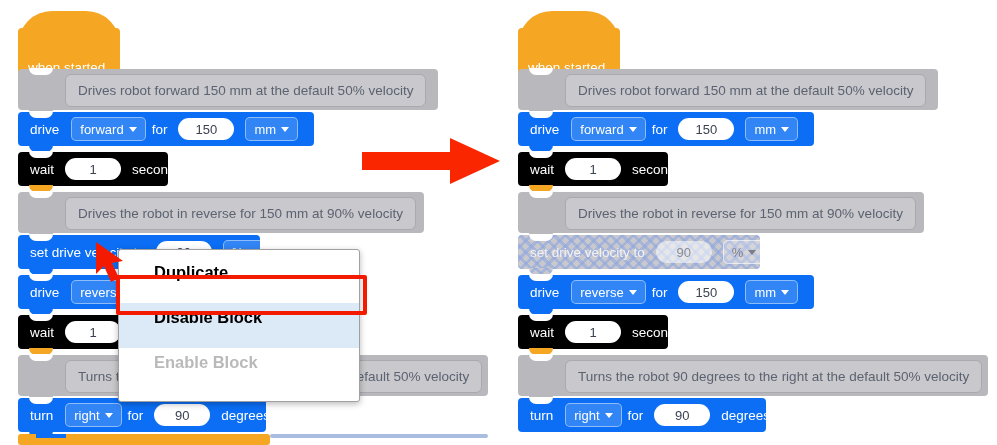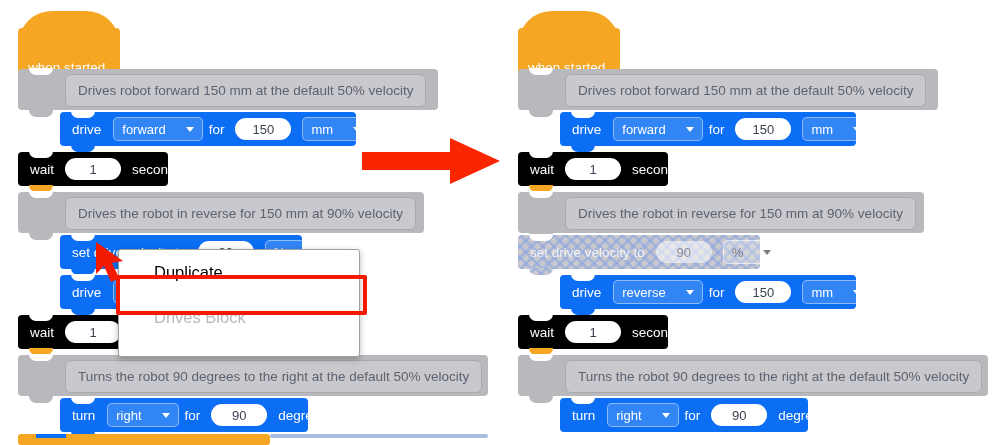--- a/index.html
+++ b/index.html
@@ -18,21 +18,21 @@
     box-sizing:border-box;
     display:flex;
     align-items:center;
     height:34px;
     border-radius:4px;
     color:#ffffff;
     font-size:13.5px;
     padding:0 10px;
     white-space:nowrap;
   }
-  .blk.motion{background:#0b6ef4;margin-left:42px;}
+  .blk.motion{background:#0b6ef4;}
   .blk.control{background:#000000;}
   .blk.disabled{
     background:#c9c9cd;
     color:#f2f2f5;
     background-image:
       repeating-linear-gradient(45deg, rgba(140,165,225,.55) 0 3px, rgba(0,0,0,0) 3px 8px),
       repeating-linear-gradient(-45deg, rgba(140,165,225,.55) 0 3px, rgba(0,0,0,0) 3px 8px);
   }
 
   
@@ -52,21 +52,21 @@
   .blk.disabled .notch-bot{background:#c9c9cd;
     background-image:
       repeating-linear-gradient(45deg, rgba(140,165,225,.55) 0 3px, rgba(0,0,0,0) 3px 8px),
       repeating-linear-gradient(-45deg, rgba(140,165,225,.55) 0 3px, rgba(0,0,0,0) 3px 8px);}
 
   .lbl{margin:0 6px 0 0;}
   .lbl.first{margin-left:2px;}
 
   
   .dd{
-    display:inline-flex;align-items:center;gap:20px;
+    display:inline-flex;align-items:center;gap:5px;
     background:rgba(255,255,255,.16);
     border:1px solid rgba(255,255,255,.45);
     border-radius:5px;
     height:22px;padding:0 8px;
     margin:0 6px;
     font-size:13px;color:#ffffff;
   }
   .dd .caret{
     width:0;height:0;border-left:4.5px solid transparent;border-right:4.5px solid transparent;
     border-top:5px solid #ffffff;display:inline-block;
@@ -137,20 +137,21 @@
     border-radius:3px;
     box-shadow:0 2px 6px rgba(0,0,0,.28);
     padding:8px 0;
     z-index:40;
   }
   .ctxitem{
     height:29px;display:flex;align-items:center;
     padding:0 18px 16px 35px;
     font-size:16.5px;color:#000000;
     white-space:nowrap;
+    font-weight:bold;
   }
   .ctxitem.sel{background:#dce9f6;}
   .ctxitem.dis{color:#b9b9b9;}
 
   .redbox{
     position:absolute;
     border:4px solid #f31a00;
     border-radius:2px;
     z-index:45;
     pointer-events:none;
@@ -273,22 +274,25 @@
 
     <div style="position:absolute;left:18px;top:434px;width:252px;height:11px;background:#f5a623;border-radius:3px;"></div>
     <div style="position:absolute;left:36px;top:434px;width:30px;height:4px;background:#0b6ef4;"></div>
     <div style="position:absolute;left:270px;top:434px;width:218px;height:4px;background:#a9bde0;border-radius:2px;"></div>
   </div>
 
   <div class="ctxmenu" style="left:118px;top:249px;width:240px;">
     <div class="ctxitem">
       <span>Duplicate</span>
     </div>
+    <div class="ctxitem sel">
+      <span>Disable Block</span>
+    </div>
     <div class="ctxitem dis">
-      <span>Drives Block</span>
+      <span>Enable Block</span>
     </div>
   </div>
 
   <div class="redbox" style="left:116px;top:275px;width:243px;height:32px;"></div>
 
   <svg class="cursor" style="left:94px;top:240px;" width="34" height="48" viewBox="0 0 34 48">
     <polygon points="2,2 2,34 10,26 17,42 25,38 18,23 29,21" fill="#f31a00"></polygon>
   </svg>
 
   <svg class="bigarrow" style="left:362px;top:138px;" width="140" height="46" viewBox="0 0 140 46">

